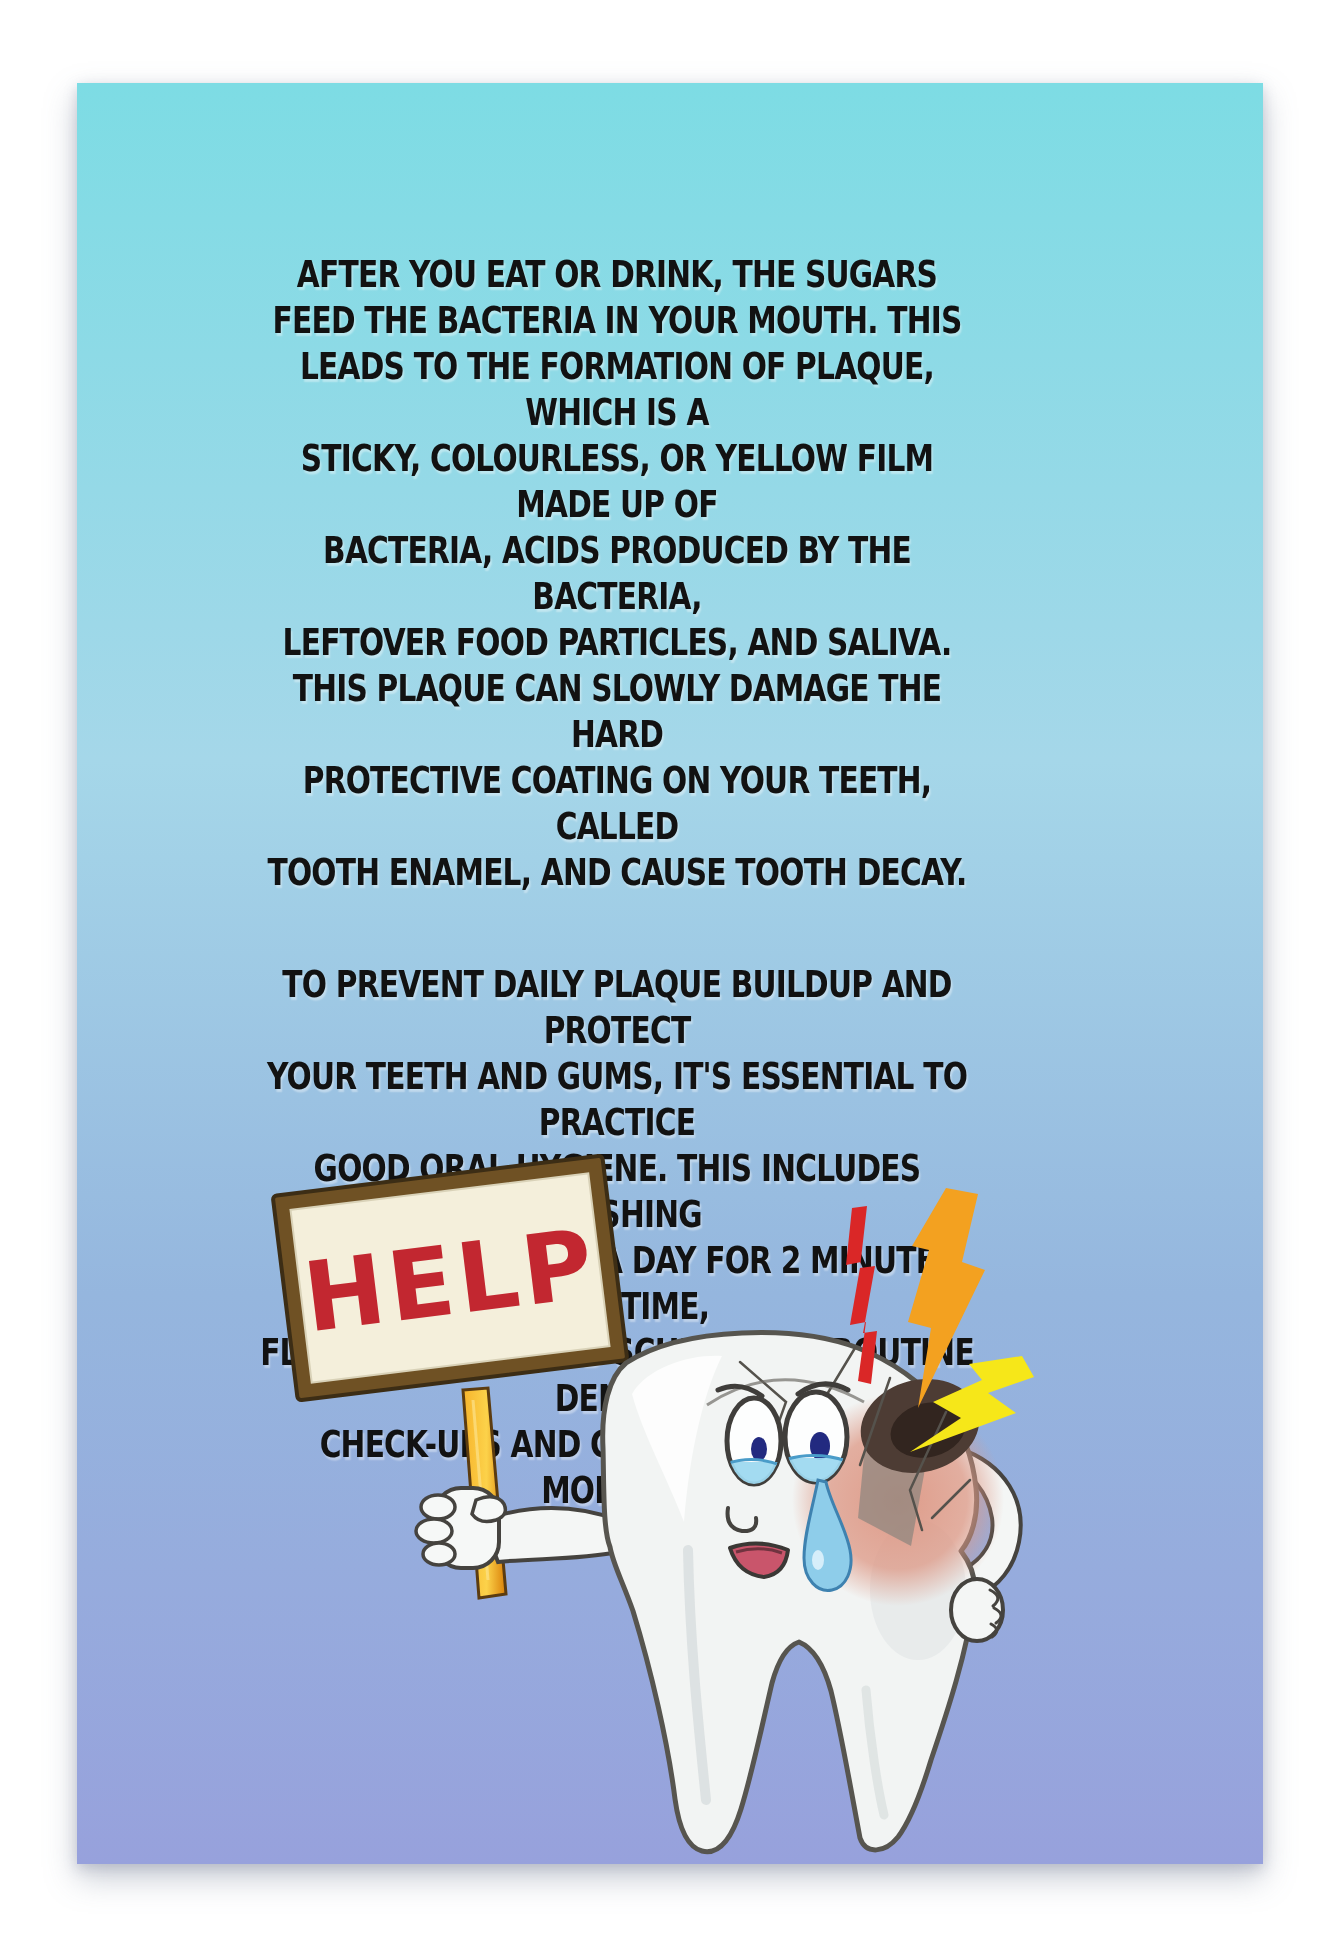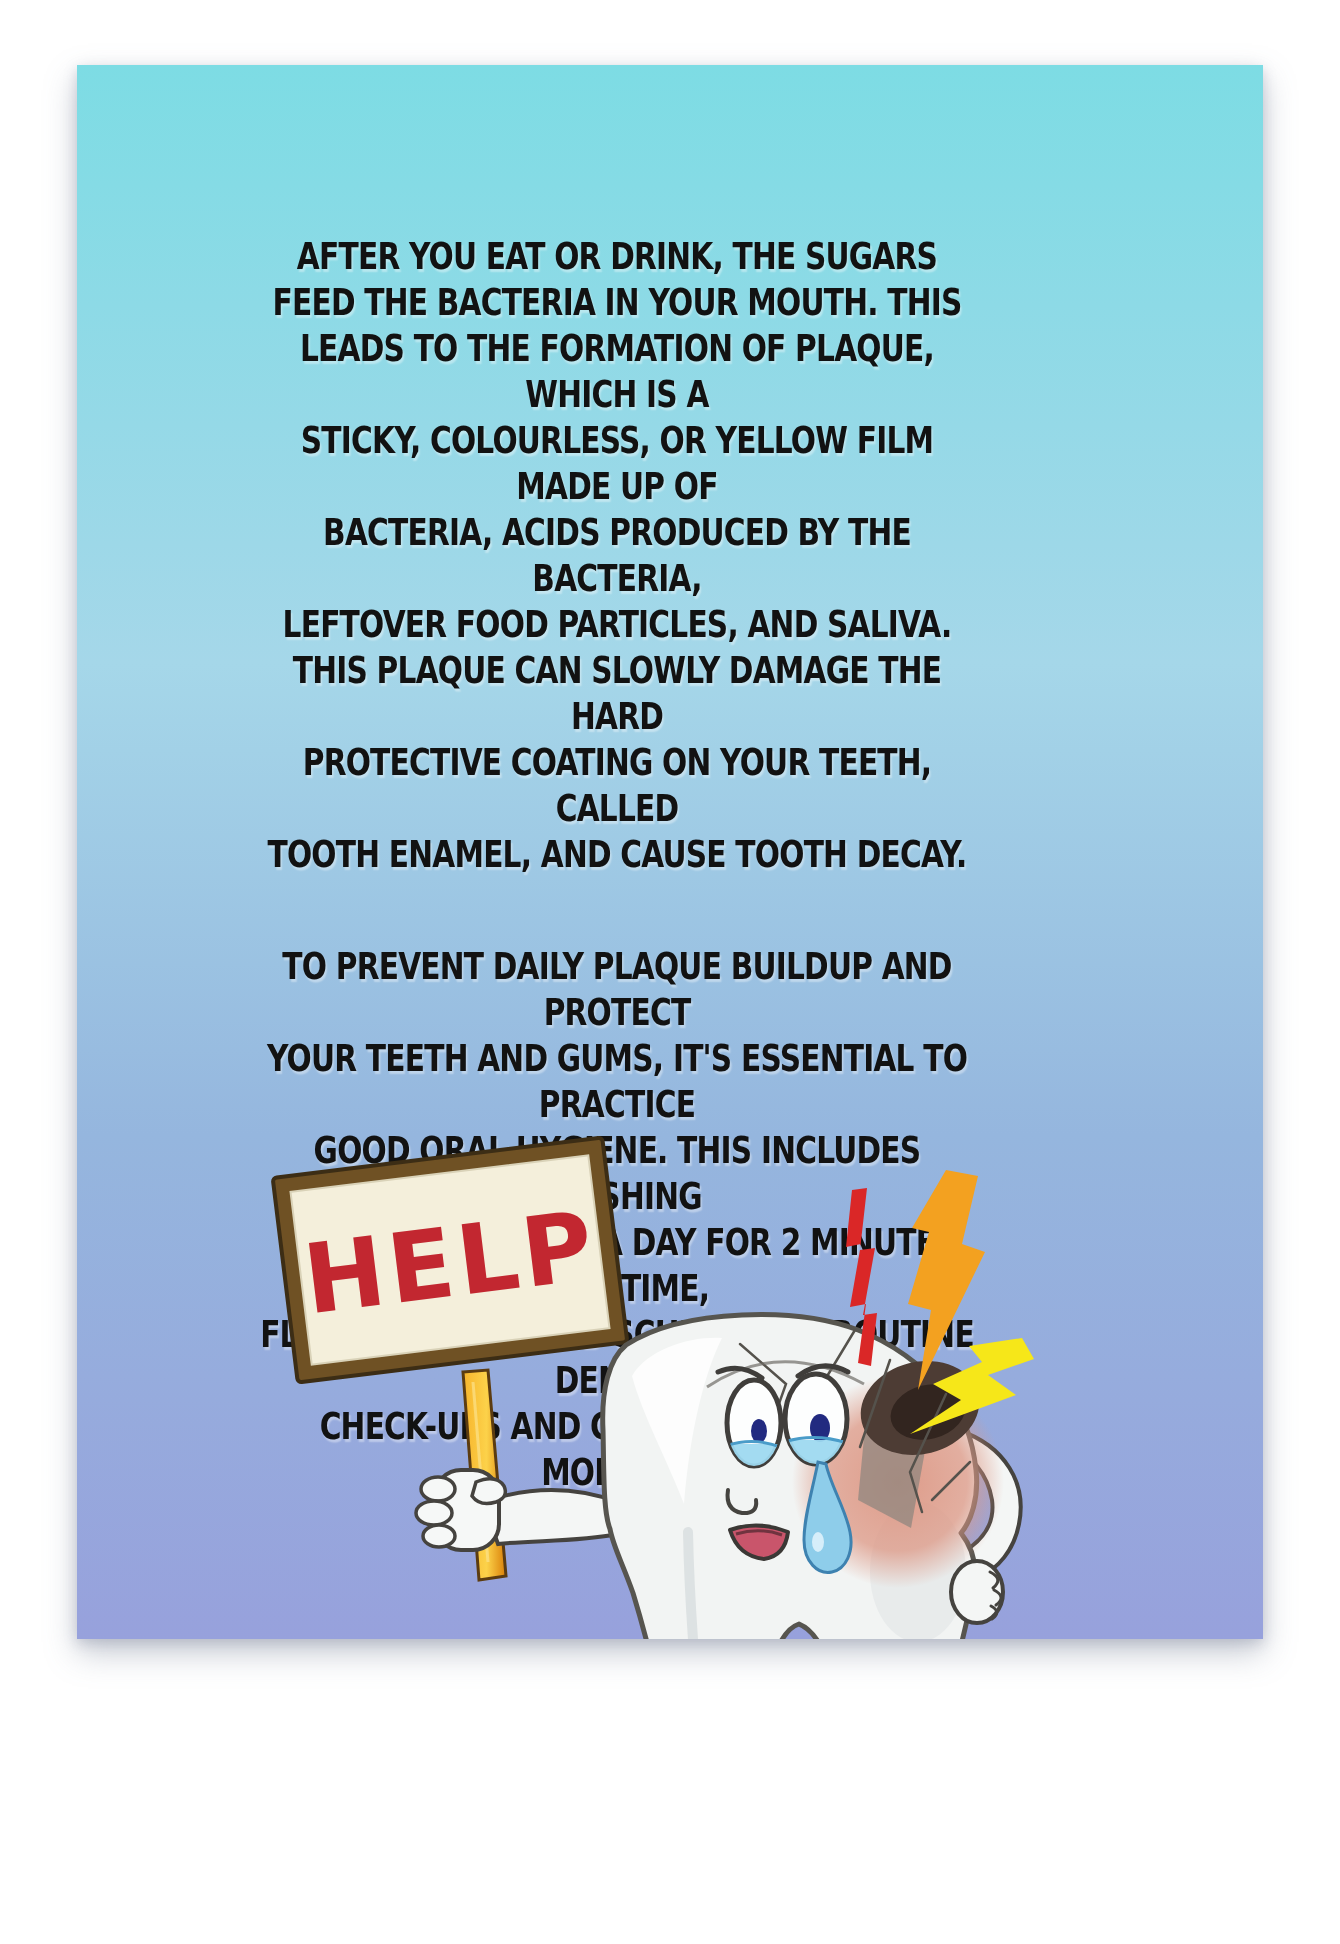--- a/index.html
+++ b/index.html
@@ -4,21 +4,21 @@
 <style>
   html,body{margin:0;padding:0;}
   body{
     width:1340px;height:1944px;
     background:#ffffff;
     font-family:"DejaVu Sans","Liberation Sans",sans-serif;
     position:relative;overflow:hidden;
   }
   .page{position:absolute;inset:0;}
   .card{
-    position:absolute;left:77px;top:65px;width:1186px;height:1574px;
+    position:absolute;left:77px;top:83px;width:1186px;height:1781px;
     background:linear-gradient(180deg,#7ddce4 0%,#a5d7e9 38%,#95b6de 68%,#97a1dc 100%);
     box-shadow:0 14px 30px rgba(110,120,145,.38),0 4px 12px rgba(110,120,145,.28);
     overflow:hidden;
   }
   .text-block{
     position:absolute;left:80px;top:168px;width:920px;
     text-align:center;color:#121212;
     font-weight:800;font-size:38px;line-height:46px;letter-spacing:-1px;
     transform:scaleX(.78);transform-origin:50% 0;
     text-shadow:2px 3px 2px rgba(255,255,255,.38);

